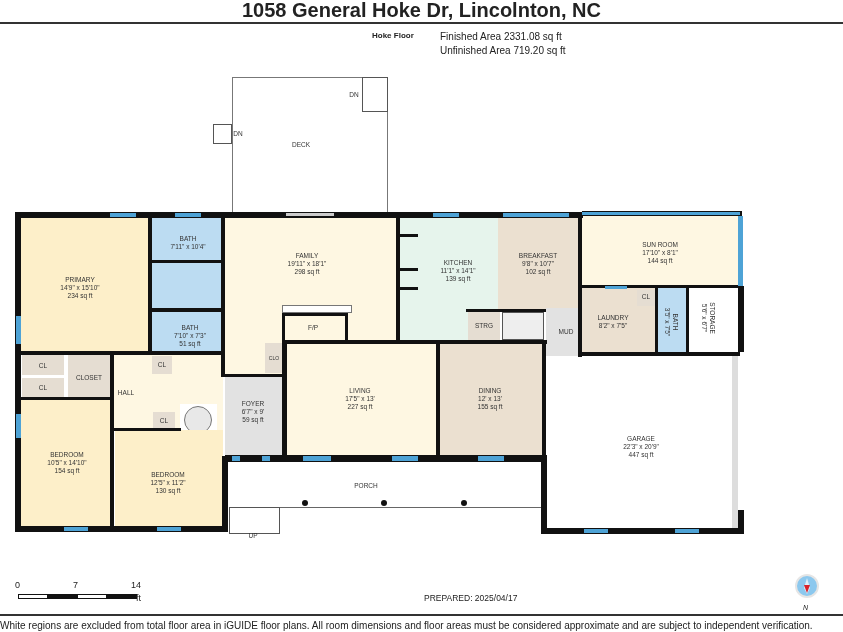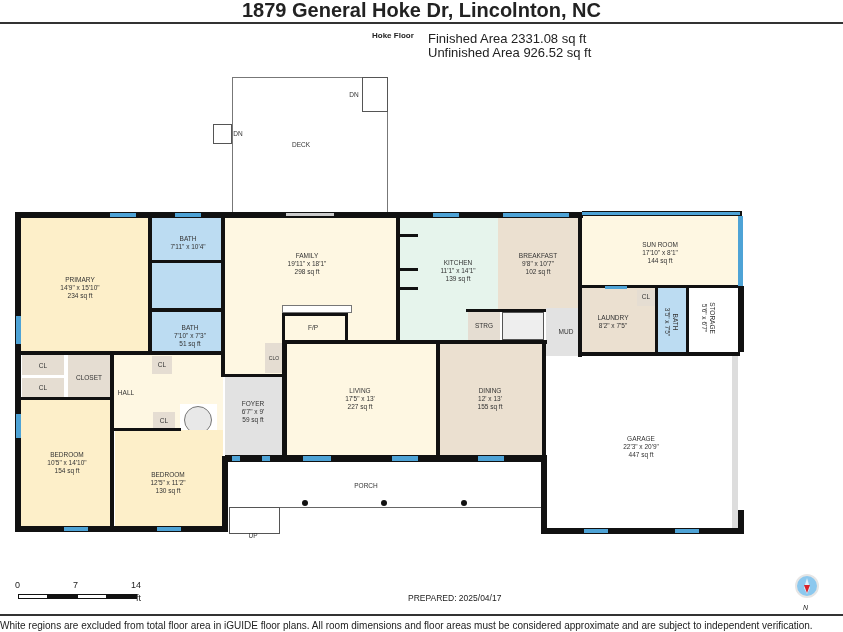--- a/index.html
+++ b/index.html
@@ -1,46 +1,46 @@
 <!DOCTYPE html>
 <html><head>
 <meta charset="utf-8">
 <style>
   html, body { margin: 0; padding: 0; background: #ffffff; }
   body { width: 843px; height: 632px; position: relative; overflow: hidden; font-family: "Liberation Sans", sans-serif; color: #222; }
   .title { position: absolute; left: 0; top: 0; width: 843px; text-align: center; font-size: 20px; font-weight: bold; line-height: 20px; top: 0px; }
   .title-rule { position: absolute; left: 0; top: 22px; width: 843px; height: 2px; background: #333; }
   .floor-label { position: absolute; left: 372px; top: 31px; font-size: 8px; font-weight: bold; }
-  .area-line { position: absolute; left: 428px; font-size: 13px; }
+  .area-line { position: absolute; left: 440px; font-size: 10px; }
   .plan { position: absolute; left: 0; top: 0; width: 843px; height: 632px; }
   .room { position: absolute; box-sizing: border-box; }
   .lbl { position: absolute; text-align: center; font-size: 6.5px; line-height: 8px; color: #333; transform: translate(-50%, -50%); white-space: nowrap; }
   .wall { position: absolute; background: #111; }
   .win { position: absolute; background: #4ea3d6; }
   .thin { position: absolute; background: #666; }
   .dot { position: absolute; width: 6px; height: 6px; border-radius: 50%; background: #111; }
   .scale { position: absolute; left: 18px; top: 594px; }
   .scale-seg { position: absolute; top: 0; height: 5px; box-sizing: border-box; border: 1px solid #111; }
   .scale-lbl { position: absolute; font-size: 9px; top: -14px; }
-  .prepared { position: absolute; left: 360px; top: 593px; font-size: 8.5px; padding-left: 48px; }
+  .prepared { position: absolute; left: 376px; top: 593px; font-size: 8.5px; padding-left: 48px; }
   .foot-rule { position: absolute; left: 0; top: 614px; width: 843px; height: 2px; background: #333; }
   .footer { position: absolute; left: 0; top: 620px; font-size: 10px; white-space: nowrap; }
   .compass { position: absolute; left: 795px; top: 574px; width: 24px; height: 24px; border-radius: 50%; background: #8cc8ee; border: 2px solid #e5e5e5; box-sizing: border-box; }
   .compass-n { position: absolute; left: 803px; top: 604px; font-size: 7px; font-style: italic; }
   .stairs { position: absolute; box-sizing: border-box; border: 1px solid #555; background: #fff; }
   .stairs-gray { background: #eeeeee; }
 </style>
 </head>
 <body>
 
-<div class="title">1879 General Hoke Dr, Lincolnton, NC</div>
+<div class="title">1058 General Hoke Dr, Lincolnton, NC</div>
 <div class="title-rule"></div>
 <div class="floor-label">Hoke Floor</div>
 <div class="area-line" style="top:31px">Finished Area 2331.08 sq ft</div>
-<div class="area-line" style="top:45px">Unfinished Area 926.52 sq ft</div>
+<div class="area-line" style="top:45px">Unfinished Area 719.20 sq ft</div>
 
 <div class="plan">
 
   <div class="room" style="left:232px;top:77px;width:156px;height:135px;border:1px solid #777;border-bottom:none;background:#fff;"></div>
   <div class="lbl" style="left:301px;top:145px;">DECK</div>
   <div class="stairs" style="left:362px;top:77px;width:26px;height:35px;"></div>
   <div class="lbl" style="left:354px;top:95px;">DN</div>
   <div class="stairs" style="left:213px;top:124px;width:19px;height:20px;"></div>
   <div class="lbl" style="left:238px;top:134px;">DN</div>
 

